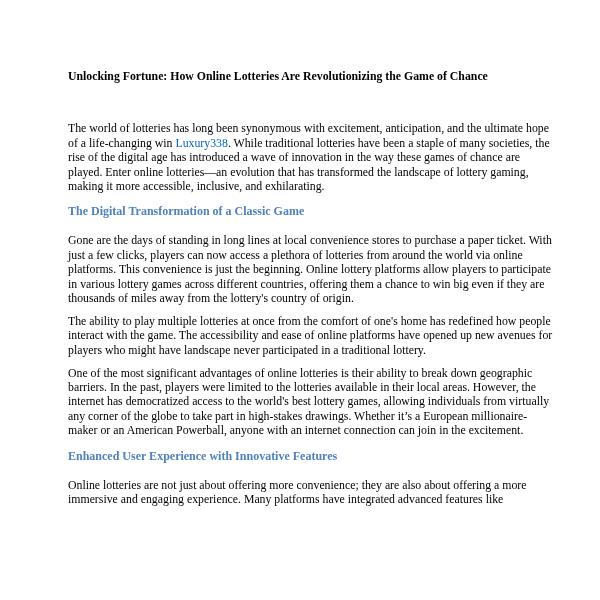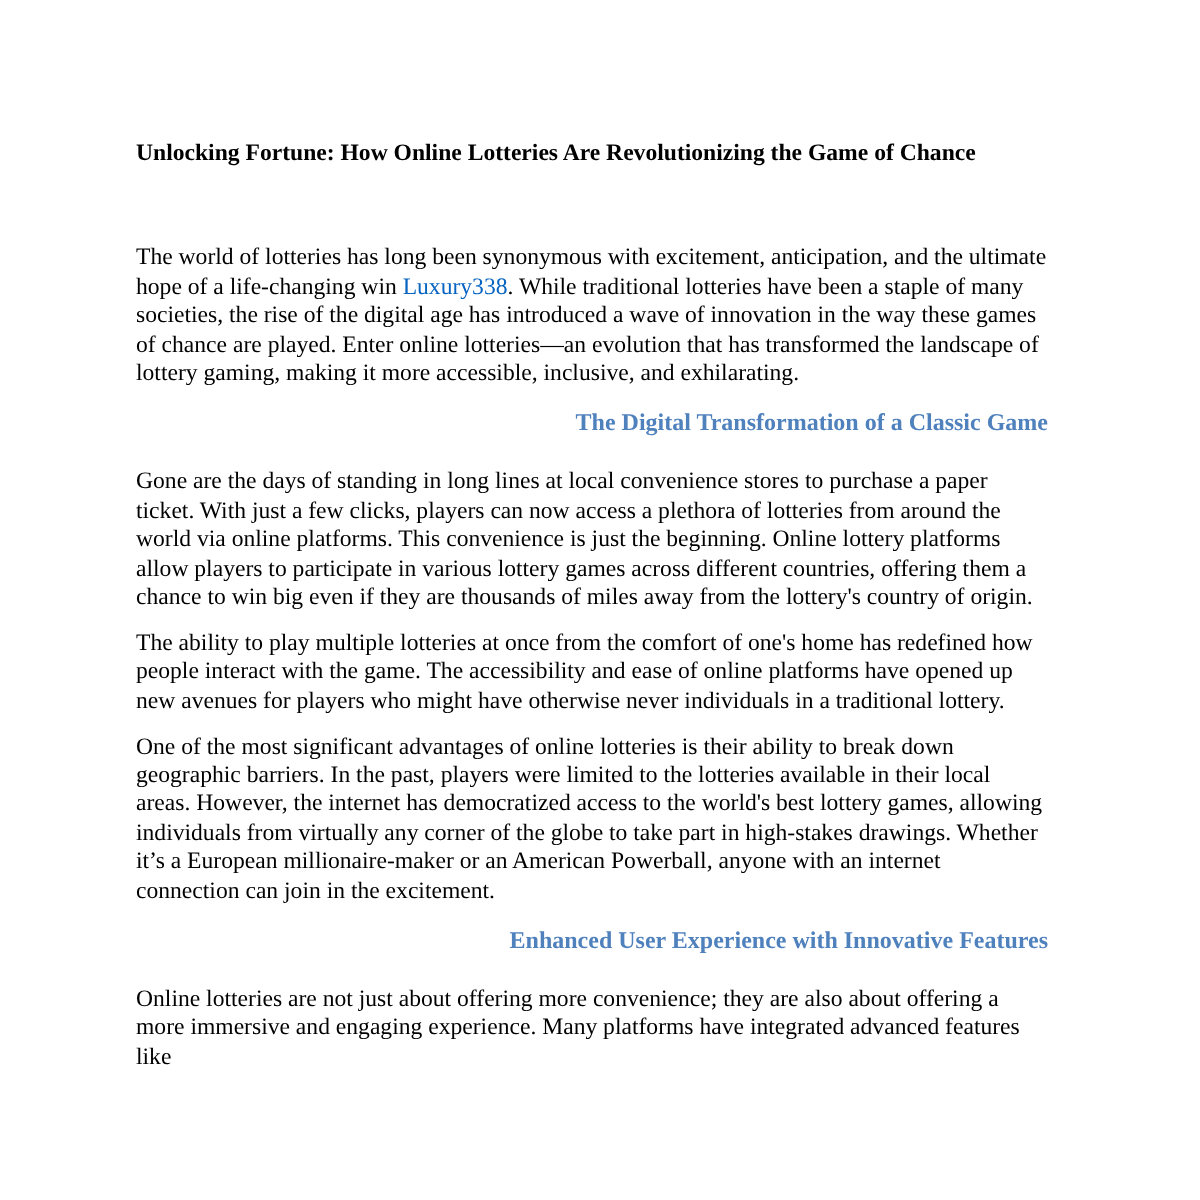--- a/index.html
+++ b/index.html
@@ -13,21 +13,21 @@
     margin: 0;
     padding: 0;
     width: 600px;
     height: 600px;
     overflow: hidden;
     background: var(--color-background);
   }
   .page {
     width: 600px;
     height: 600px;
-    padding: 69px 76px 0 68px;
+    padding: 69px 44px 0 68px;
     font-family: "Liberation Serif", serif;
     font-size: 11.8px;
     line-height: 14.4px;
     color: var(--color-text);
     text-align: left;
   }
   .doc-title {
     font-size: 11.8px;
     line-height: 14.4px;
     font-weight: bold;
@@ -36,41 +36,40 @@
   .page p {
     margin: 0 0 8.5px 0;
   }
   .section-heading {
     font-family: "Liberation Serif", serif;
     font-size: 12px;
     line-height: 14.4px;
     font-weight: bold;
     color: var(--color-heading);
     margin: 11px 0 14.5px 0;
-    text-align: right;
   }
   .doc-link {
     color: var(--color-link);
     cursor: pointer;
   }
 </style>
 </head>
 <body>
 
 <div class="page">
 
   <h1 class="doc-title">Unlocking Fortune: How Online Lotteries Are Revolutionizing the Game of Chance</h1>
 
   <p><span>The world of lotteries has long been synonymous with excitement, anticipation, and the ultimate hope of a life-changing win </span><a class="doc-link">Luxury338</a><span>. While traditional lotteries have been a staple of many societies, the rise of the digital age has introduced a wave of innovation in the way these games of chance are played. Enter online lotteries—an evolution that has transformed the landscape of lottery gaming, making it more accessible, inclusive, and exhilarating.</span></p>
 
   <h2 class="section-heading">The Digital Transformation of a Classic Game</h2>
 
   <p>Gone are the days of standing in long lines at local convenience stores to purchase a paper ticket. With just a few clicks, players can now access a plethora of lotteries from around the world via online platforms. This convenience is just the beginning. Online lottery platforms allow players to participate in various lottery games across different countries, offering them a chance to win big even if they are thousands of miles away from the lottery's country of origin.</p>
 
-  <p>The ability to play multiple lotteries at once from the comfort of one's home has redefined how people interact with the game. The accessibility and ease of online platforms have opened up new avenues for players who might have otherwise never individuals in a traditional lottery.</p>
+  <p>The ability to play multiple lotteries at once from the comfort of one's home has redefined how people interact with the game. The accessibility and ease of online platforms have opened up new avenues for players who might have landscape never participated in a traditional lottery.</p>
 
 
   <p>One of the most significant advantages of online lotteries is their ability to break down geographic barriers. In the past, players were limited to the lotteries available in their local areas. However, the internet has democratized access to the world's best lottery games, allowing individuals from virtually any corner of the globe to take part in high-stakes drawings. Whether it’s a European millionaire-maker or an American Powerball, anyone with an internet connection can join in the excitement.</p>
 
 
   <h2 class="section-heading">Enhanced User Experience with Innovative Features</h2>
 
   <p>Online lotteries are not just about offering more convenience; they are also about offering a more immersive and engaging experience. Many platforms have integrated advanced features like</p>
 
 </div>

